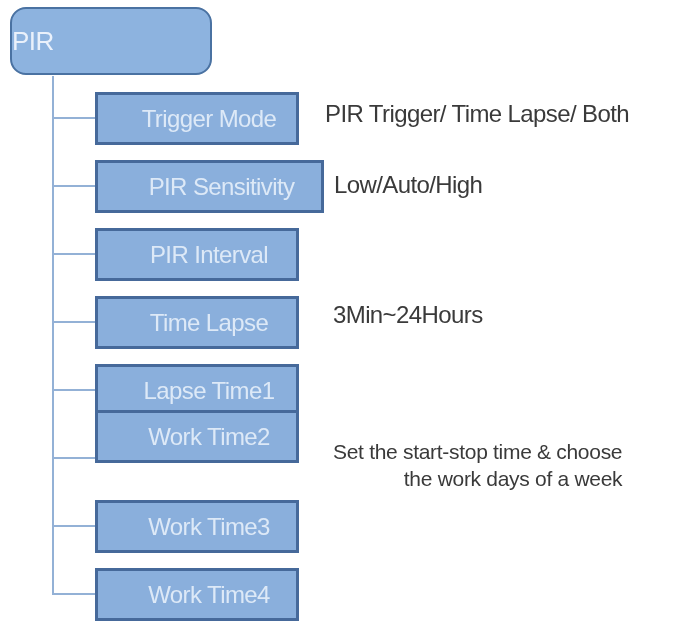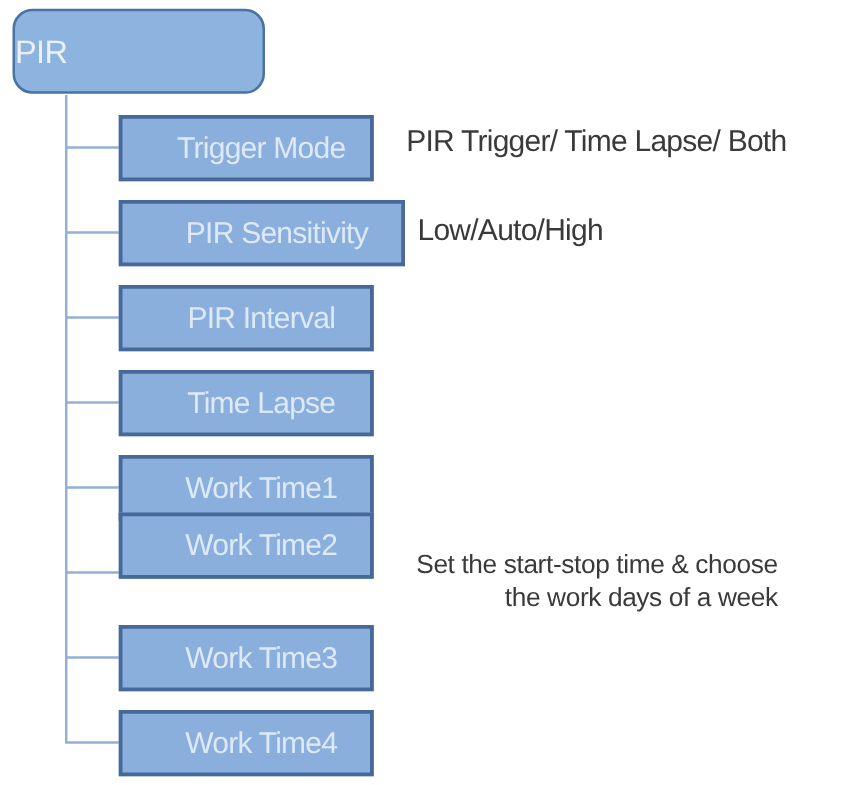--- a/index.html
+++ b/index.html
@@ -104,32 +104,33 @@
   <div class="node wide" style="top:160px">
     <span>PIR Sensitivity</span>
   </div>
   <div class="node" style="top:228px">
     <span>PIR Interval</span>
   </div>
   <div class="node" style="top:296px">
     <span>Time Lapse</span>
   </div>
   <div class="node" style="top:364px">
-    <span>Work Time1</span>
+    <span>Lapse Time1</span>
   </div>
   <div class="node" style="top:410px">
     <span>Work Time2</span>
   </div>
   <div class="node" style="top:500px">
     <span>Work Time3</span>
   </div>
   <div class="node" style="top:568px">
     <span>Work Time4</span>
   </div>
 
   <div class="ann" style="left:325px; top:100px">PIR Trigger/ Time Lapse/ Both</div>
   <div class="ann" style="left:334px; top:171px">Low/Auto/High</div>
+  <div class="ann" style="left:333px; top:301px">3Min~24Hours</div>
   <div class="ann small" style="left:333px; top:438px">
     <span>Set the start-stop time &amp; choose</span><br>
     <span>the work days of a week</span>
   </div>
 
 </div>
 
 </body></html>

